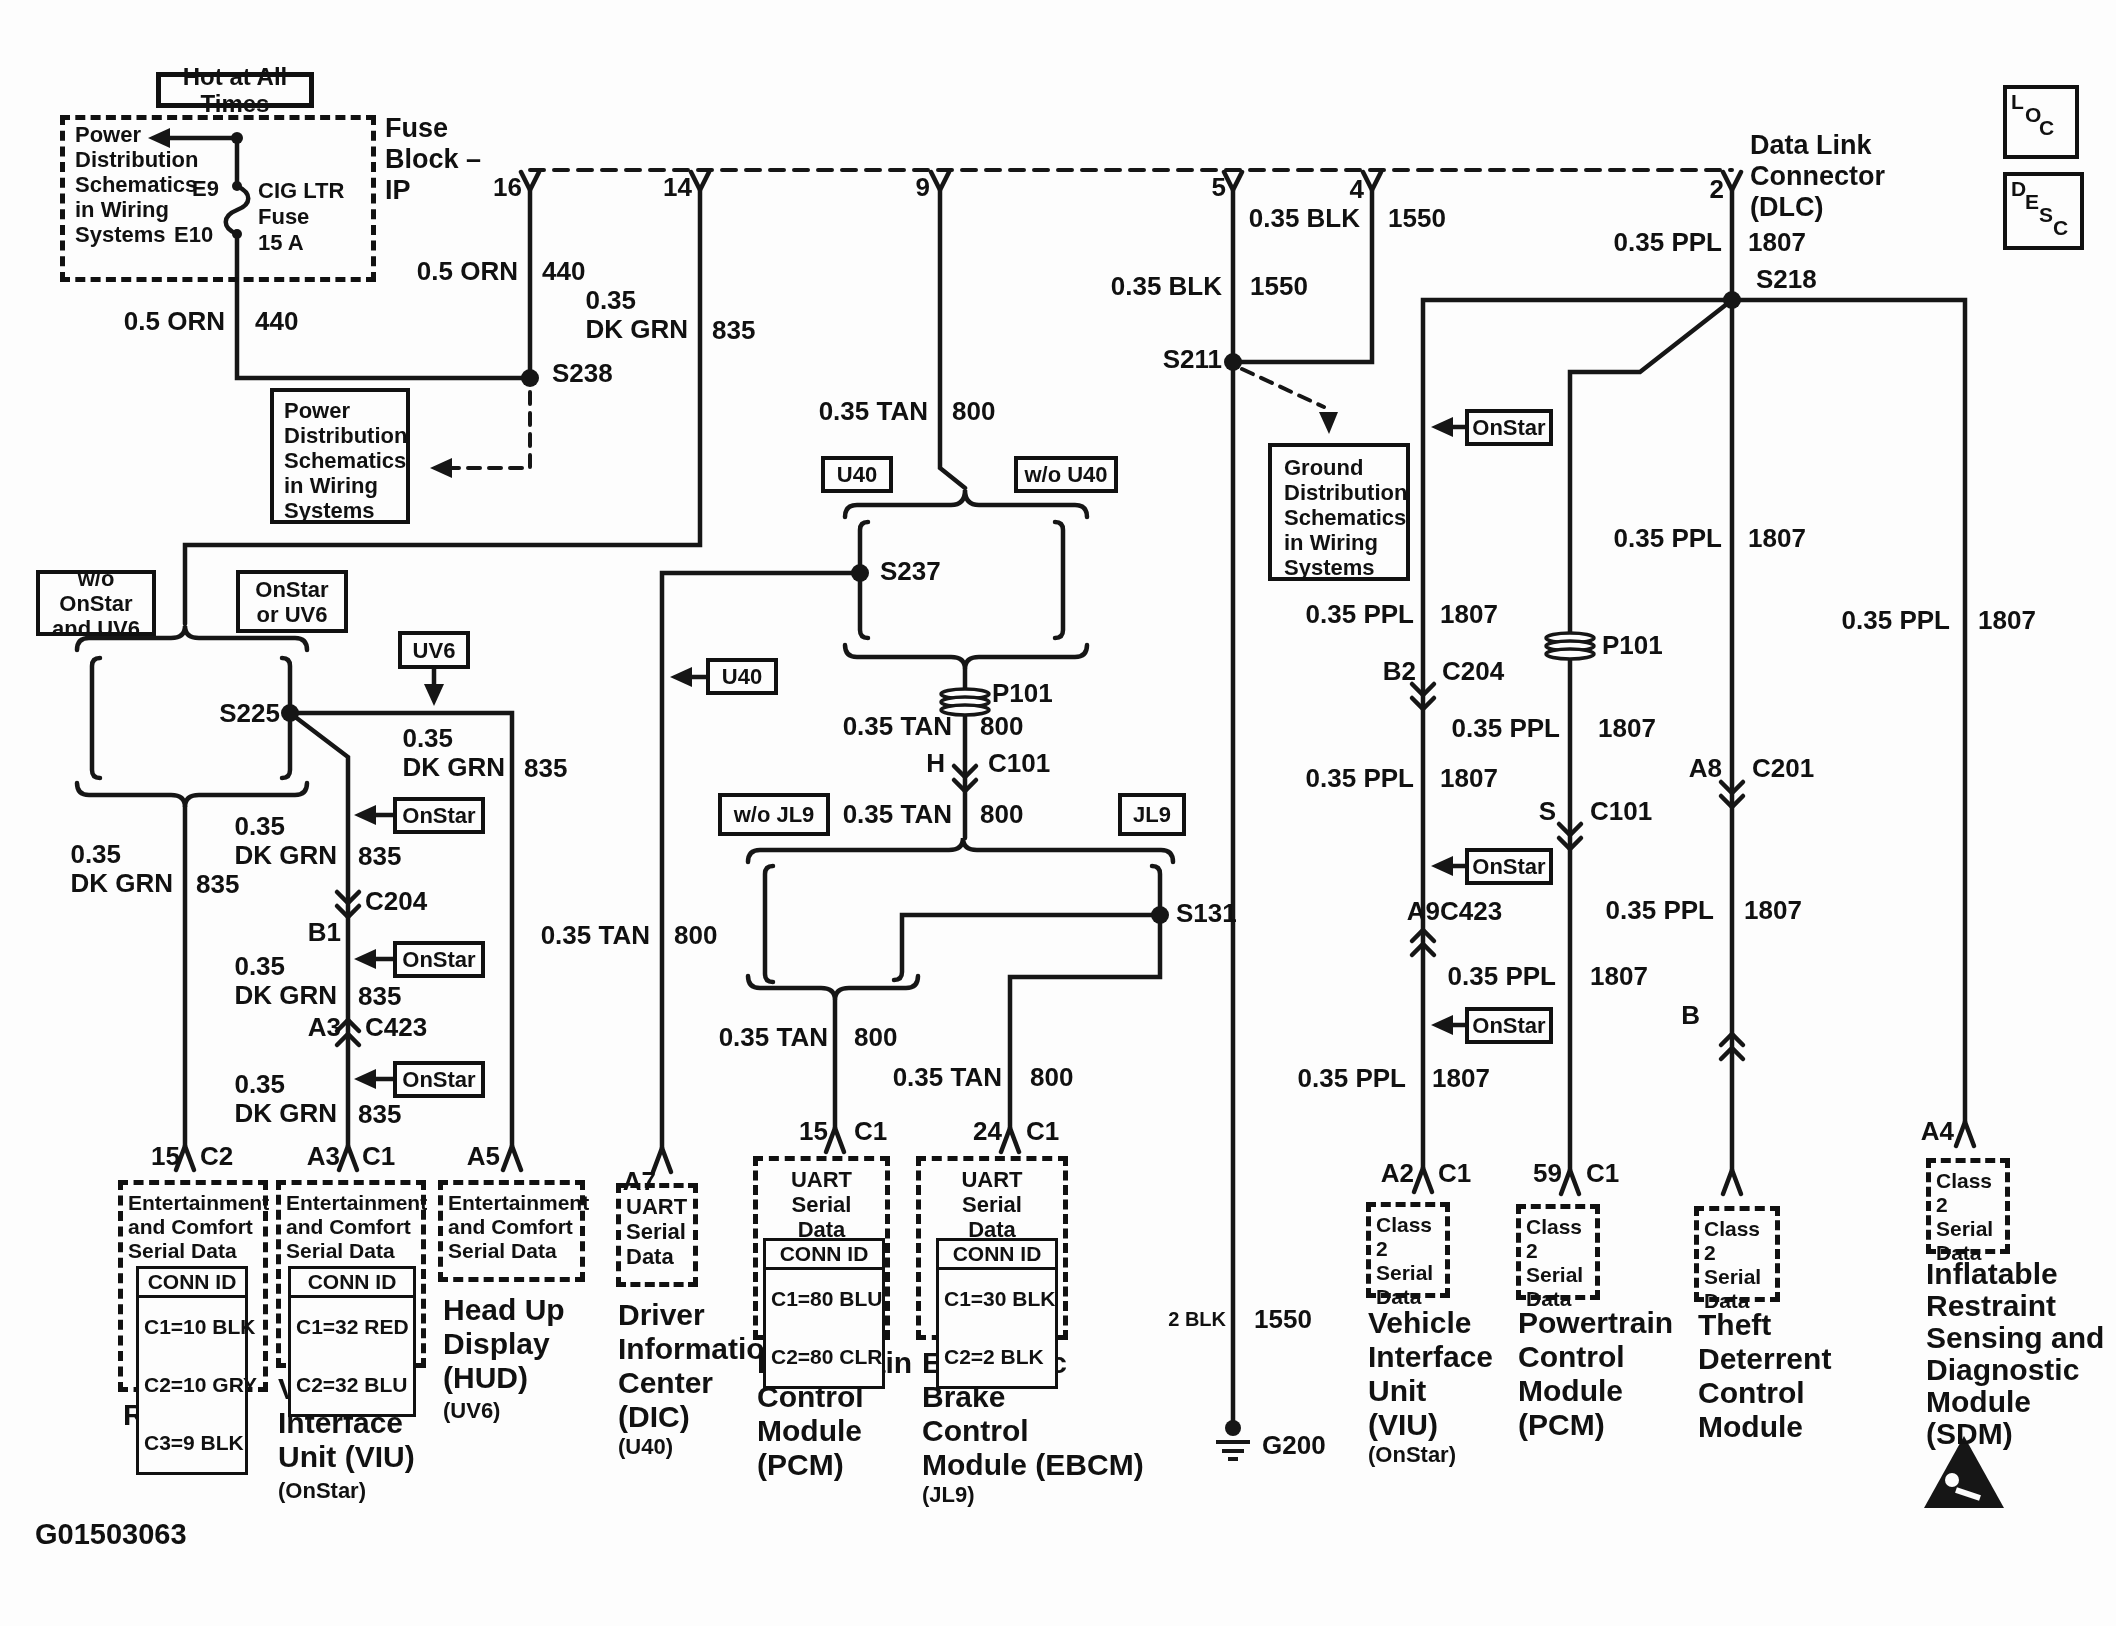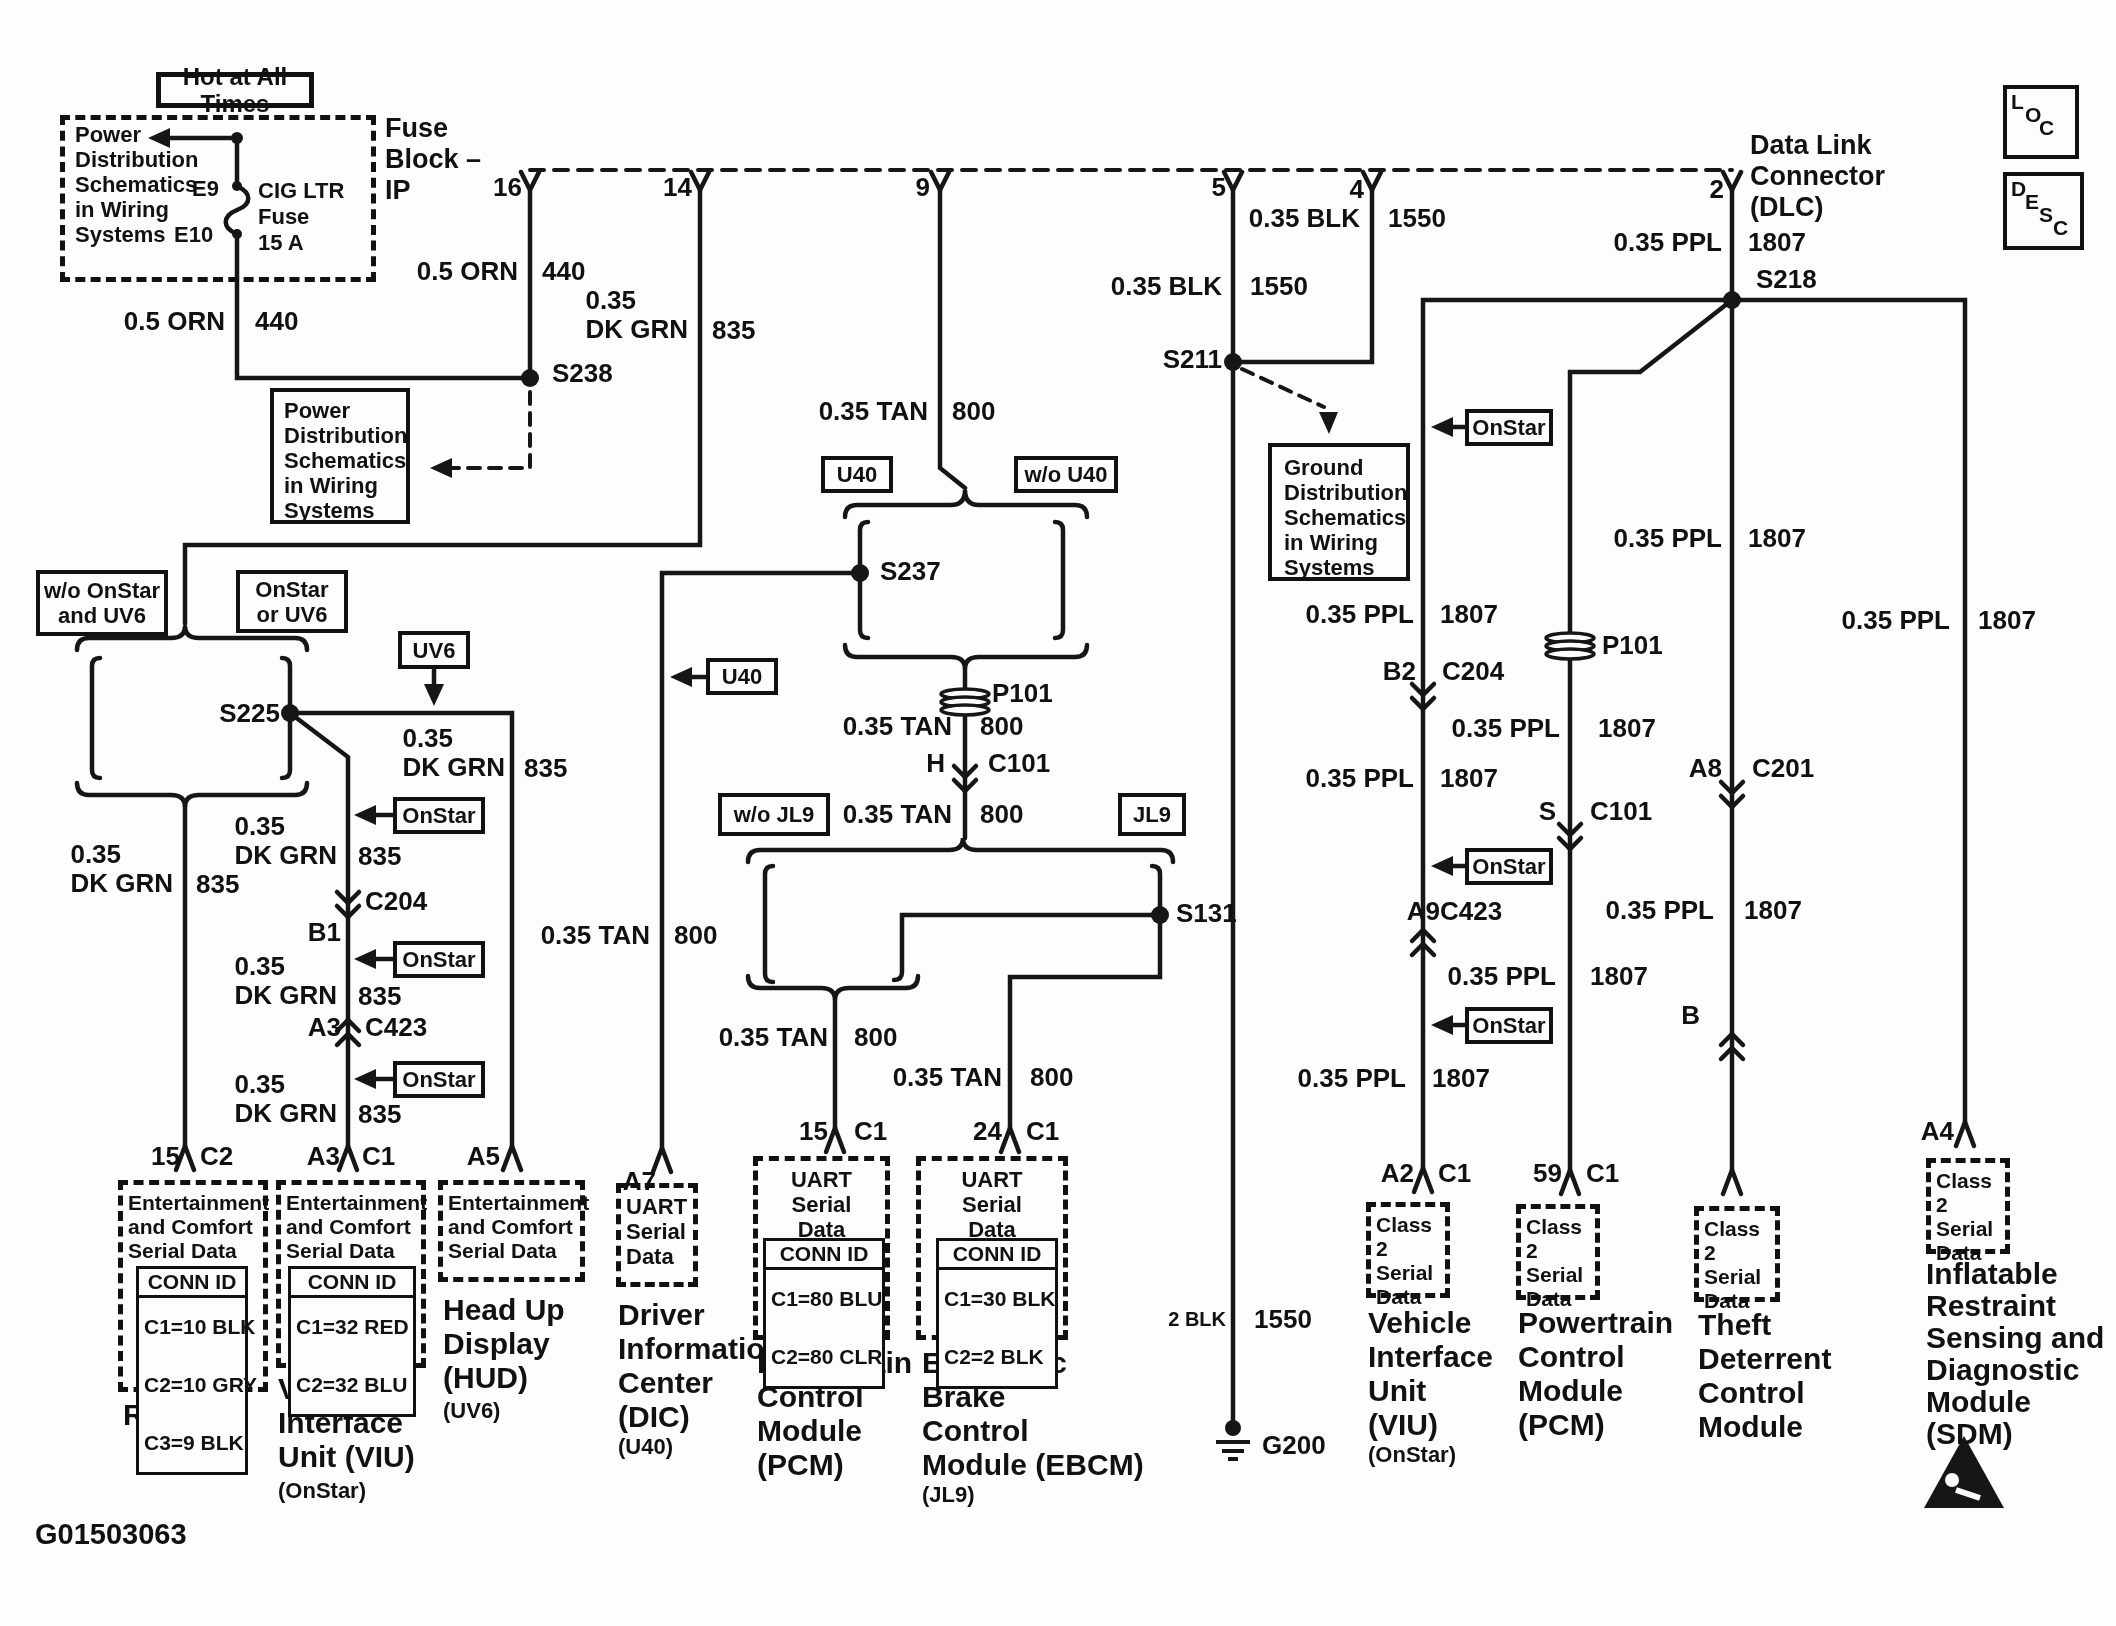--- a/index.html
+++ b/index.html
@@ -324,21 +324,21 @@
 Sensing and
 Diagnostic
 Module
 (SDM)</div>
     <div class="bx thick" style="left: 156px; top: 72px; width: 158px; height: 36px;">
       <div class="lbl" style="font-size: 24px; line-height: 27px;">Hot at All Times</div>
     </div>
     <div class="bx dashed" style="left: 60px; top: 115px; width: 316px; height: 167px;"></div>
     <div class="bx solid" style="left: 270px; top: 388px; width: 140px; height: 136px;"></div>
     <div class="bx solid" style="left: 1268px; top: 443px; width: 142px; height: 138px;"></div>
-    <div class="bx solid" style="left: 36px; top: 570px; width: 132px; height: 66px;">
+    <div class="bx solid" style="left: 36px; top: 570px; width: 120px; height: 66px;">
       <div class="lbl" style="font-size: 22px; line-height: 25px;">w/o OnStar
 and UV6</div>
     </div>
     <div class="bx solid" style="left: 236px; top: 570px; width: 112px; height: 63px;">
       <div class="lbl" style="font-size: 22px; line-height: 25px;">OnStar
 or UV6</div>
     </div>
     <div class="bx solid" style="left: 398px; top: 631px; width: 72px; height: 38px;">
       <div class="lbl" style="font-size: 22px; line-height: 25px;">UV6</div>
     </div>

